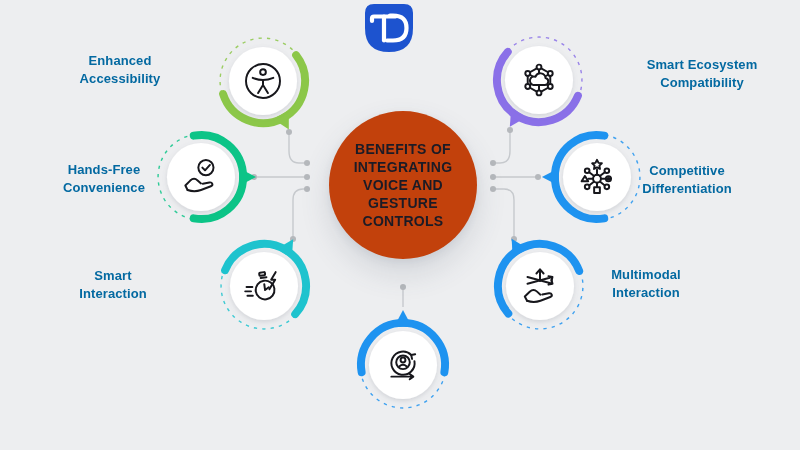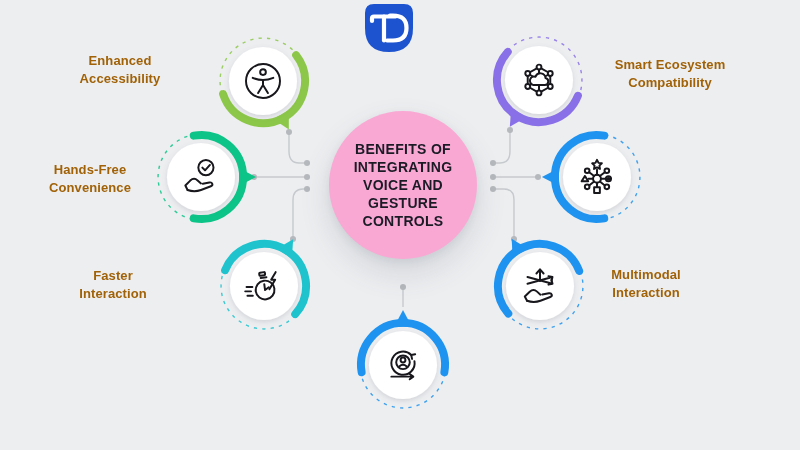--- a/index.html
+++ b/index.html
@@ -2,26 +2,26 @@
 <html><head>
 <meta charset="utf-8">
 <style>
   html,body{margin:0;padding:0;background:#dfe1e4;}
   .stage{position:relative;width:800px;height:450px;background:#edeef0;overflow:hidden;
          font-family:"Liberation Sans",sans-serif;}
   .underlay{position:absolute;left:0;top:0;z-index:0;}
   .node{position:absolute;width:112px;height:112px;z-index:2;}
   .node svg{display:block;}
   .hub{position:absolute;left:329px;top:111px;width:148px;height:148px;border-radius:50%;
-       background:#f9a8d4;z-index:1;display:flex;align-items:center;justify-content:center;
+       background:#c2410c;z-index:1;display:flex;align-items:center;justify-content:center;
        box-shadow:0 14px 30px rgba(70,80,100,.16),0 3px 8px rgba(70,80,100,.08);}
   .hub-title{font-size:14px;font-weight:bold;color:#1b1b26;text-align:center;
              line-height:1.3;letter-spacing:.3px;padding:0 4px;}
   .label{position:absolute;width:170px;text-align:center;font-size:13px;font-weight:bold;
-         color:#a16207;line-height:1.35;white-space:pre-line;z-index:3;letter-spacing:.1px;}
+         color:#0369a1;line-height:1.35;white-space:pre-line;z-index:3;letter-spacing:.1px;}
   .logo{position:absolute;left:360px;top:1px;z-index:3;}
   .ring-dash{fill:none;stroke-width:1.5;stroke-dasharray:3.5 5.5;opacity:.85;}
   .ring-arc{fill:none;stroke-width:8.5;stroke-linecap:round;}
   .inner{fill:#ffffff;}
   .ic{stroke:#17171c;stroke-width:2.2;fill:none;stroke-linecap:round;stroke-linejoin:round;}
   .icf{stroke:#17171c;stroke-width:2.2;fill:#ffffff;stroke-linecap:round;stroke-linejoin:round;}
   .cline{stroke:#c6c9cd;stroke-width:1.4;fill:none;}
   .cdot{fill:#b5b8bc;}
 </style>
 </head>
@@ -229,22 +229,24 @@
             <circle class="icf" cx="24" cy="38.5" r="2.7"></circle>
           <circle class="icf" cx="11.4" cy="31.25" r="2.7"></circle>
             <circle class="icf" cx="11.4" cy="16.75" r="2.7"></circle>
         </g>
       </svg>
     </svg>
   </div>
 
   <div class="label" style="left:35px;top:52px">Enhanced
 Accessibility</div>
-  <div class="label" style="left:5px;top:161px">Hands-Free
+  <div class="label" style="left:19px;top:161px">Hands-Free
 Convenience</div>
-  <div class="label" style="left:28px;top:267px">Faster
+  <div class="label" style="left:28px;top:267px">Smart
 Interaction</div>
   <div class="label" style="left:561px;top:266px">Multimodal
 Interaction</div>
-  <div class="label" style="left:585px;top:56px">Smart Ecosystem
+  <div class="label" style="left:602px;top:162px">Competitive
+Differentiation</div>
+  <div class="label" style="left:617px;top:56px">Smart Ecosystem
 Compatibility</div>
 
 </div>
 
 </body></html>

